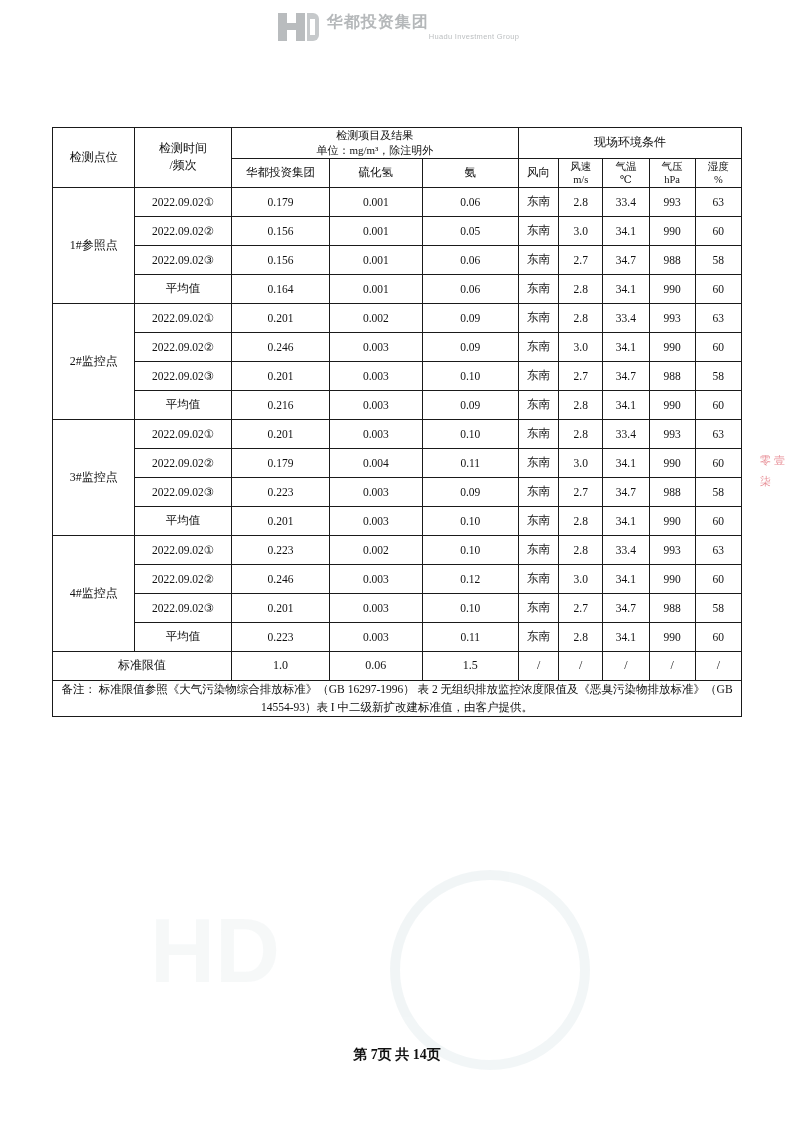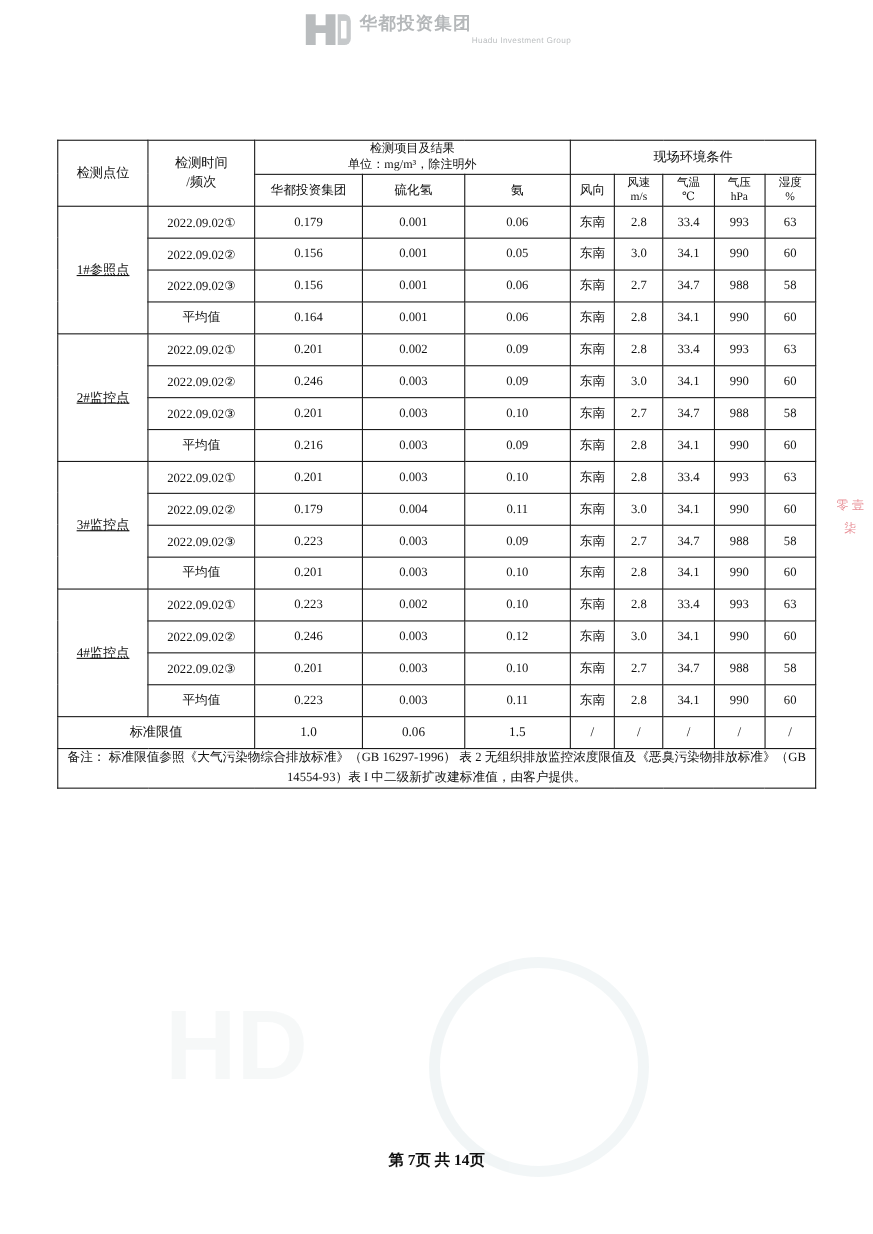--- a/index.html
+++ b/index.html
@@ -102,21 +102,20 @@
   .hdr-tall { height: 38px; }
   .unit-line {
     font-size: 11px;
     line-height: 1.35;
   }
   .sub-hdr { font-size: 11.5px; height: 42px; }
   .sub-hdr-2 { font-size: 10.5px; line-height: 1.25; }
   .pt-label {
     font-size: 12px;
     font-weight: normal;
-    text-decoration: underline;
   }
   .datacell { font-size: 11.5px; }
   .avg-row td { font-size: 11.5px; }
   .limit-label { font-weight: bold; font-size: 12px; }
   .limit-val { font-weight: bold; font-size: 12px; margin-top: 32px; }
   .slash { font-size: 12px; }
   .note-cell {
     text-align: left;
     padding: 5px 8px 7px 8px;
     font-size: 11.5px;
@@ -128,21 +127,20 @@
   .faint-stamp {
     position: absolute;
     right: 8px;
     top: 450px;
     width: 26px;
     color: #e06a74;
     font-size: 11px;
     line-height: 1.9;
     font-family: "Liberation Sans", "DejaVu Sans", sans-serif;
     opacity: .75;
-    text-align: center;
     letter-spacing: 0px;
   }
   .bg-seal {
     position: absolute;
     left: 120px;
     top: 830px;
     width: 520px;
     height: 240px;
     opacity: 0.07;
     pointer-events: none;

